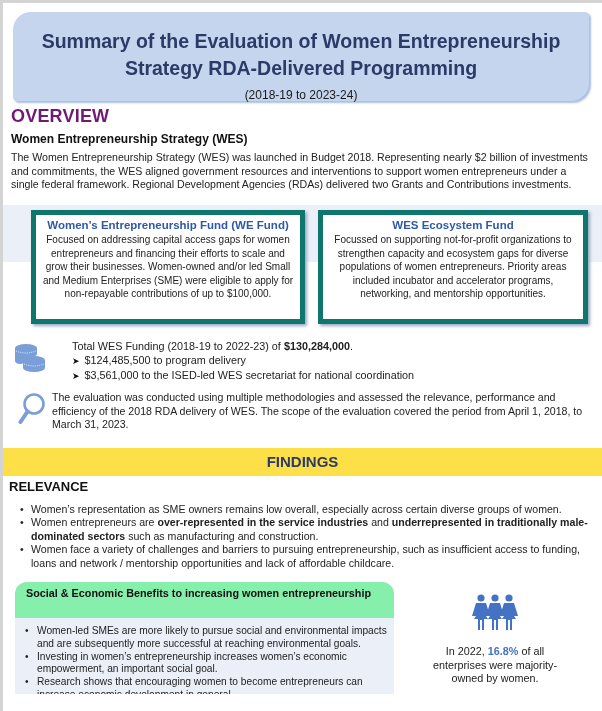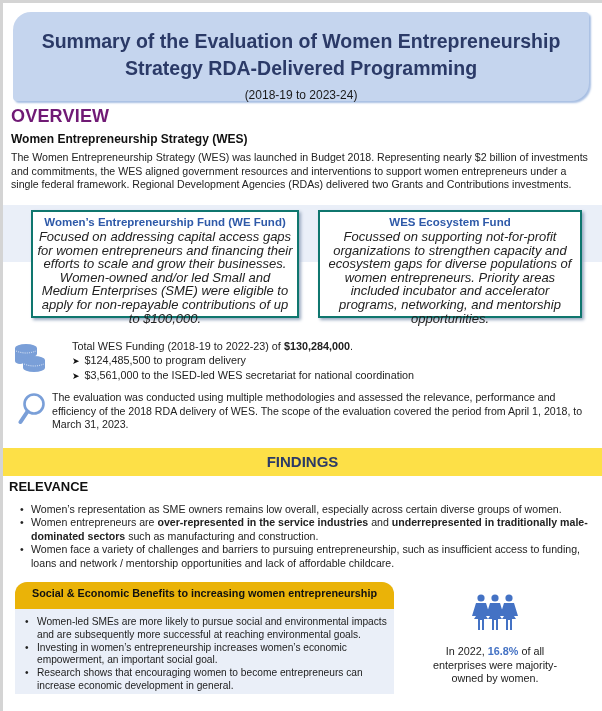--- a/index.html
+++ b/index.html
@@ -28,26 +28,26 @@
     font-size: 12px; color: #1a1a1a; margin-top: 6px;
   }
 
   .overview-h { position: absolute; left: 11px; top: 106px; font-size: 18px; font-weight: bold; color: #701a75; letter-spacing: 0.2px; }
   .wes-h { position: absolute; left: 11px; top: 132px; font-size: 12px; font-weight: bold; color: #111; }
   .wes-p { position: absolute; left: 11px; top: 151px; width: 585px; font-size: 10.6px; line-height: 13.6px; color: #222; }
 
   .band { position: absolute; left: 3px; top: 205px; width: 599px; height: 57px; background: #eaeff8; }
   .fund-card {
     position: absolute; top: 210px; background: #ffffff;
-    border: 2px solid #0f766e;
+    border: 5px solid #0f766e;
     box-shadow: 2px 2px 3px #9aa9c0;
     text-align: center;
   }
   .fund-card .h { font-size: 11.5px; font-weight: bold; color: #2e59a8; margin-top: 4px; }
-  .fund-card .p { font-size: 13px; line-height: 13.6px; color: #222; margin-top: 2px; padding: 0 4px; font-style: italic; }
+  .fund-card .p { font-size: 10px; line-height: 13.6px; color: #222; margin-top: 2px; padding: 0 4px; }
   .card1 { left: 31px; width: 264px; height: 104px; }
   .card2 { left: 318px; width: 260px; height: 104px; }
 
   .coins { position: absolute; left: 14px; top: 343px; width: 32px; height: 30px; }
   .funding { position: absolute; left: 60px; top: 339px; font-size: 10.8px; line-height: 14px; color: #222; }
   .funding .row { white-space: nowrap; margin-left: 12px; }
   .arrow { font-size: 9px; margin-right: 5px; color: #111; }
 
   .magnifier { position: absolute; left: 18px; top: 392px; width: 28px; height: 34px; }
   .eval-p { position: absolute; left: 52px; top: 391px; width: 545px; font-size: 10.6px; line-height: 13.6px; color: #222; }
@@ -60,21 +60,21 @@
 
   .relevance-h { position: absolute; left: 9px; top: 479px; font-size: 13px; font-weight: bold; color: #111; }
   .rel-list { position: absolute; left: 20px; top: 503px; width: 575px; margin: 0; padding: 0; list-style: none; font-size: 10.6px; line-height: 13.4px; color: #222; }
   .rel-list li { position: relative; padding-left: 11px; }
   .rel-list li .bullet { position: absolute; left: 0; top: 0; }
 
   .benefits {
     position: absolute; left: 15px; top: 582px; width: 379px; height: 112px;
     background: #eaeff8; border-radius: 12px 12px 0 0; overflow: hidden;
   }
-  .benefits .head { background: #eab308; height: 27px; padding-left: 17px; }
+  .benefits .head { background: #86efac; height: 36px; padding-left: 11px; }
   .benefits .head span { display: inline-block; margin-top: 5px; font-size: 10.8px; font-weight: bold; color: #111; }
   .ben-list { margin: 7px 0 0 0; padding: 0; list-style: none; font-size: 10.2px; line-height: 12.8px; color: #222; }
   .ben-list li { position: relative; padding-left: 22px; padding-right: 6px; }
   .ben-list li .bullet { position: absolute; left: 10px; top: 0; }
 
   .women-icon { position: absolute; left: 471px; top: 594px; width: 48px; height: 37px; }
   .stat { position: absolute; left: 430px; top: 645px; width: 130px; text-align: center; font-size: 10.8px; line-height: 13.6px; color: #222; }
   .stat .pct { color: #4472c4; font-weight: bold; }
 </style>
 </head>

